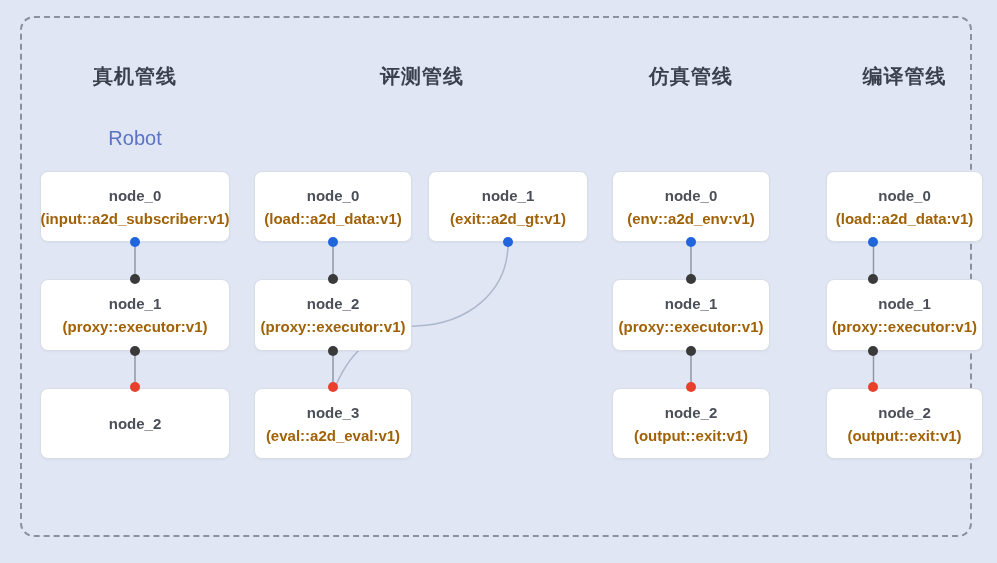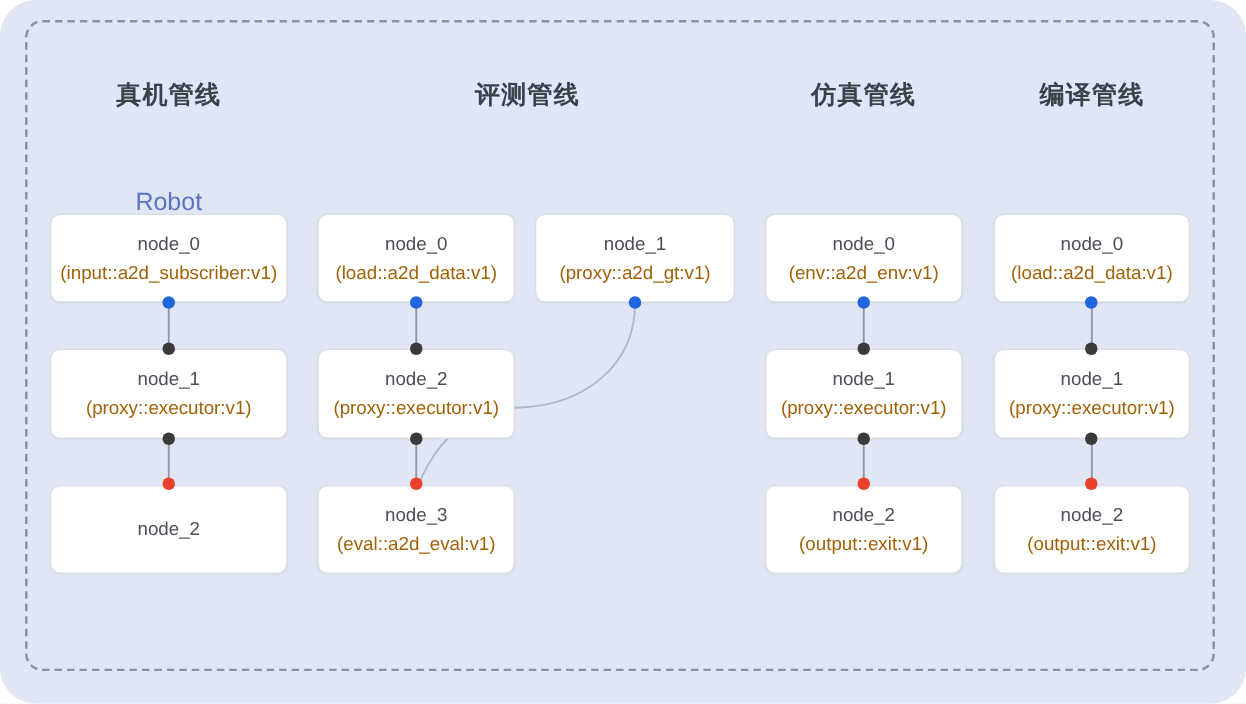--- a/index.html
+++ b/index.html
@@ -1,38 +1,39 @@
 <!DOCTYPE html>
 <html><head>
 <meta charset="utf-8">
 <style>
   html,body{margin:0;padding:0;}
   body{font-family:"Liberation Sans","DejaVu Sans",sans-serif;}
   .canvas{
     position:relative;width:997px;height:563px;
-    background:#e0e6f3;overflow:hidden;border-radius:29px;
+    background:#e0e6f3;overflow:hidden;
   }
   .frame{
     position:absolute;left:20px;top:16px;width:952px;height:521px;
     border:2px dashed #8b919f;border-radius:14px;box-sizing:border-box;
   }
   .title-zh{
     position:absolute;top:61px;height:30px;line-height:30px;
     text-align:center;font-size:20px;font-weight:700;color:#3b404d;
     letter-spacing:1px;
   }
   .title-en{
     position:absolute;top:123px;height:30px;line-height:30px;
-    text-align:center;font-size:20px;font-weight:400;color:#5a73c3;margin-top:24px;
+    text-align:center;font-size:20px;font-weight:400;color:#5a73c3;
   }
   .node-box{
     position:absolute;background:#ffffff;border:1px solid #d9dde6;
     border-radius:8px;box-sizing:border-box;
     display:flex;flex-direction:column;align-items:center;justify-content:center;
     box-shadow:0 1px 2px rgba(60,70,110,0.06);
+    font-weight:bold;
   }
   .node-name{font-size:15px;color:#4b4f58;line-height:23px;white-space:nowrap;}
   .node-impl{font-size:15px;color:#a16207;line-height:23px;white-space:nowrap;}
   .edges{position:absolute;left:0;top:0;z-index:1;}
   .node-box{z-index:2;}
   .dot{
     position:absolute;width:10px;height:10px;border-radius:50%;z-index:3;
   }
   .dot-blue{background:#2165dd;}
   .dot-dark{background:#3a3a3a;}
@@ -40,21 +41,21 @@
 
   
   .c1{left:40px;width:190px;}
   
   .c2{left:254px;width:158px;}
   
   .c2b{left:428px;width:160px;}
   
   .c3{left:612px;width:158px;}
   
-  .c4{left:795px;width:157px;}
+  .c4{left:826px;width:157px;}
   .r1{top:171px;height:71px;}
   .r2{top:279px;height:72px;}
   .r3{top:388px;height:71px;}
 </style>
 </head>
 <body>
 
 <div class="canvas">
 
   <svg class="edges" width="997" height="563">
@@ -94,21 +95,21 @@
   <div class="node-box c1 r3">
     <span class="node-name">node_2</span>
   </div>
 
   <div class="node-box c2 r1">
     <span class="node-name">node_0</span>
     <span class="node-impl">(load::a2d_data:v1)</span>
   </div>
   <div class="node-box c2b r1">
     <span class="node-name">node_1</span>
-    <span class="node-impl">(proxy::a2d_gt:v1)</span>
+    <span class="node-impl">(exit::a2d_gt:v1)</span>
   </div>
   <div class="node-box c2 r2">
     <span class="node-name">node_2</span>
     <span class="node-impl">(proxy::executor:v1)</span>
   </div>
   <div class="node-box c2 r3">
     <span class="node-name">node_3</span>
     <span class="node-impl">(eval::a2d_eval:v1)</span>
   </div>
 

